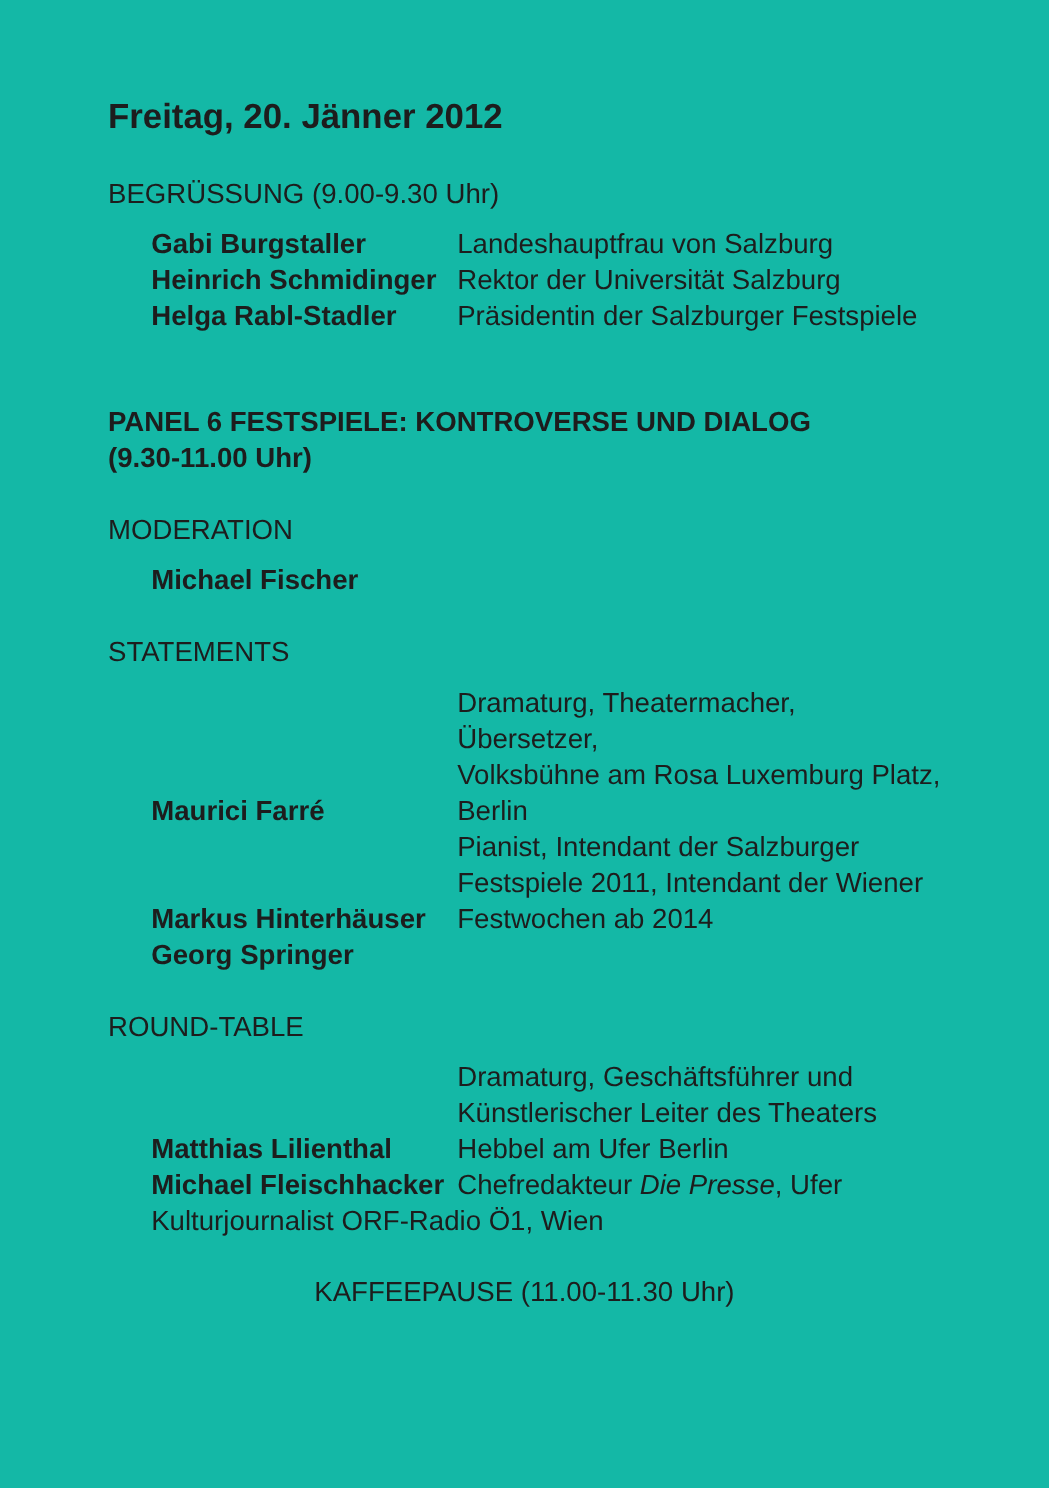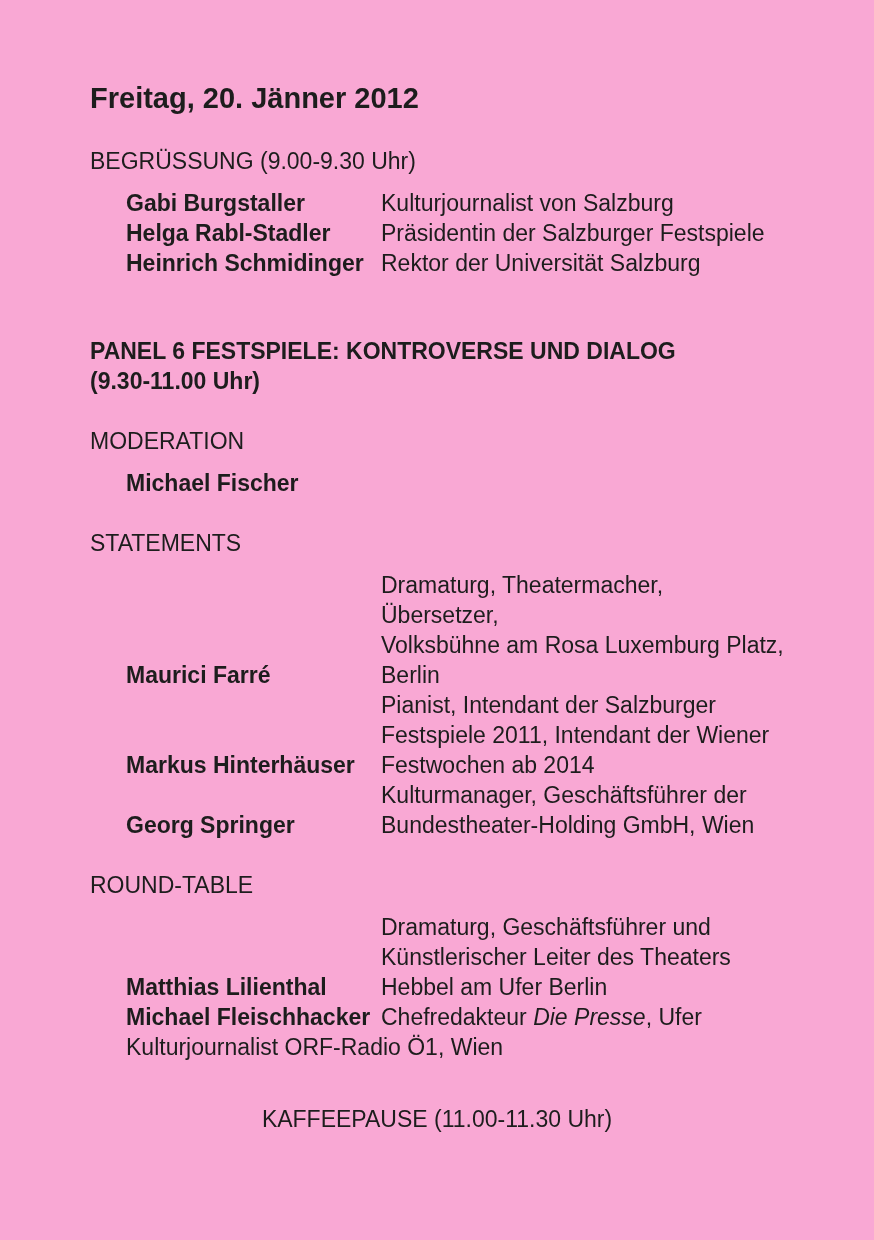--- a/index.html
+++ b/index.html
@@ -1,21 +1,21 @@
 <!DOCTYPE html>
 <html><head>
 <meta charset="utf-8">
 <style>
   * { margin: 0; padding: 0; box-sizing: border-box; }
   html, body { background: #ffffff; }
   .page {
     position: relative;
     width: 874px;
     height: 1240px;
-    background: #f9a8d4;
+    background: #14b8a6;
     color: #1d1d1d;
     font-family: "Liberation Sans", sans-serif;
     padding: 81px 90px 0 90px;
     overflow: hidden;
   }
   .title {
     font-size: 29px;
     font-weight: bold;
     line-height: 34px;
   }
@@ -43,47 +43,47 @@
   }
   .role {
     flex: 1;
     font-size: 23px;
     font-weight: normal;
     line-height: 30px;
     white-space: pre-line;
   }
   .role .italic { font-style: italic; }
   .pause {
-    margin-top: 42px;
+    margin-top: 29px;
     text-align: center;
     font-size: 23px;
     line-height: 30px;
   }
 </style>
 </head>
 <body>
 
 <div class="page">
 
   <h1 class="title">Freitag, 20. Jänner 2012</h1>
 
   <section>
     <h2 class="heading first">BEGRÜSSUNG (9.00-9.30 Uhr)</h2>
     <div class="rows">
       <div class="row">
         <div class="name">Gabi Burgstaller</div>
-        <div class="role">Kulturjournalist von Salzburg</div>
+        <div class="role">Landeshauptfrau von Salzburg</div>
+      </div>
+      <div class="row">
+        <div class="name">Heinrich Schmidinger</div>
+        <div class="role">Rektor der Universität Salzburg</div>
       </div>
       <div class="row">
         <div class="name">Helga Rabl-Stadler</div>
         <div class="role">Präsidentin der Salzburger Festspiele</div>
-      </div>
-      <div class="row">
-        <div class="name">Heinrich Schmidinger</div>
-        <div class="role">Rektor der Universität Salzburg</div>
       </div>
     </div>
   </section>
 
   <section>
     <h2 class="panel-heading">
       <div class="hline">PANEL 6 FESTSPIELE: KONTROVERSE UND DIALOG</div>
       <div class="hline">(9.30-11.00 Uhr)</div>
     </h2>
 
@@ -103,22 +103,20 @@
 Berlin</div>
       </div>
       <div class="row">
         <div class="name">Markus Hinterhäuser</div>
         <div class="role">Pianist, Intendant der Salzburger
 Festspiele 2011, Intendant der Wiener
 Festwochen ab 2014</div>
       </div>
       <div class="row">
         <div class="name">Georg Springer</div>
-        <div class="role">Kulturmanager, Geschäftsführer der
-Bundestheater-Holding GmbH, Wien</div>
       </div>
     </div>
 
     <h3 class="heading">ROUND-TABLE</h3>
     <div class="rows">
       <div class="row">
         <div class="name">Matthias Lilienthal</div>
         <div class="role">Dramaturg, Geschäftsführer und
 Künstlerischer Leiter des Theaters
 Hebbel am Ufer Berlin</div>

